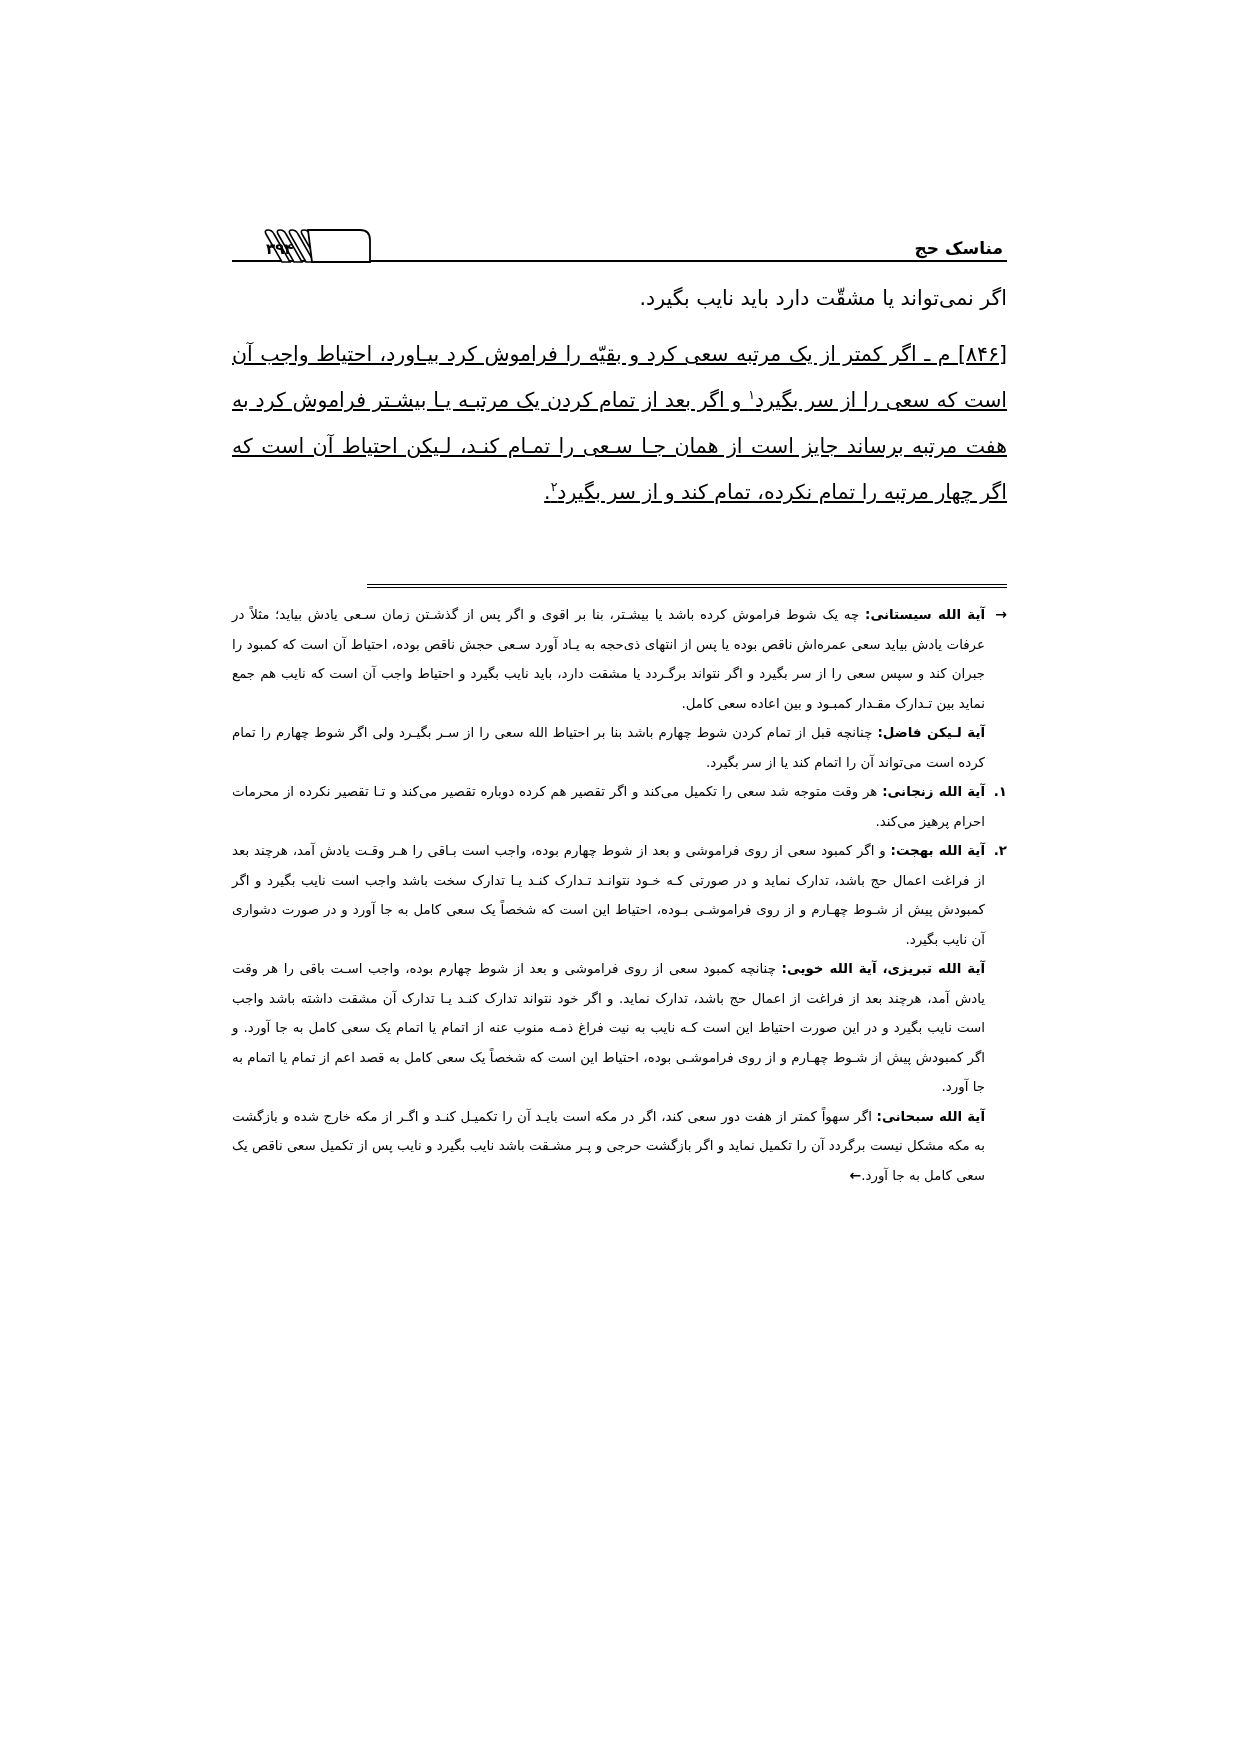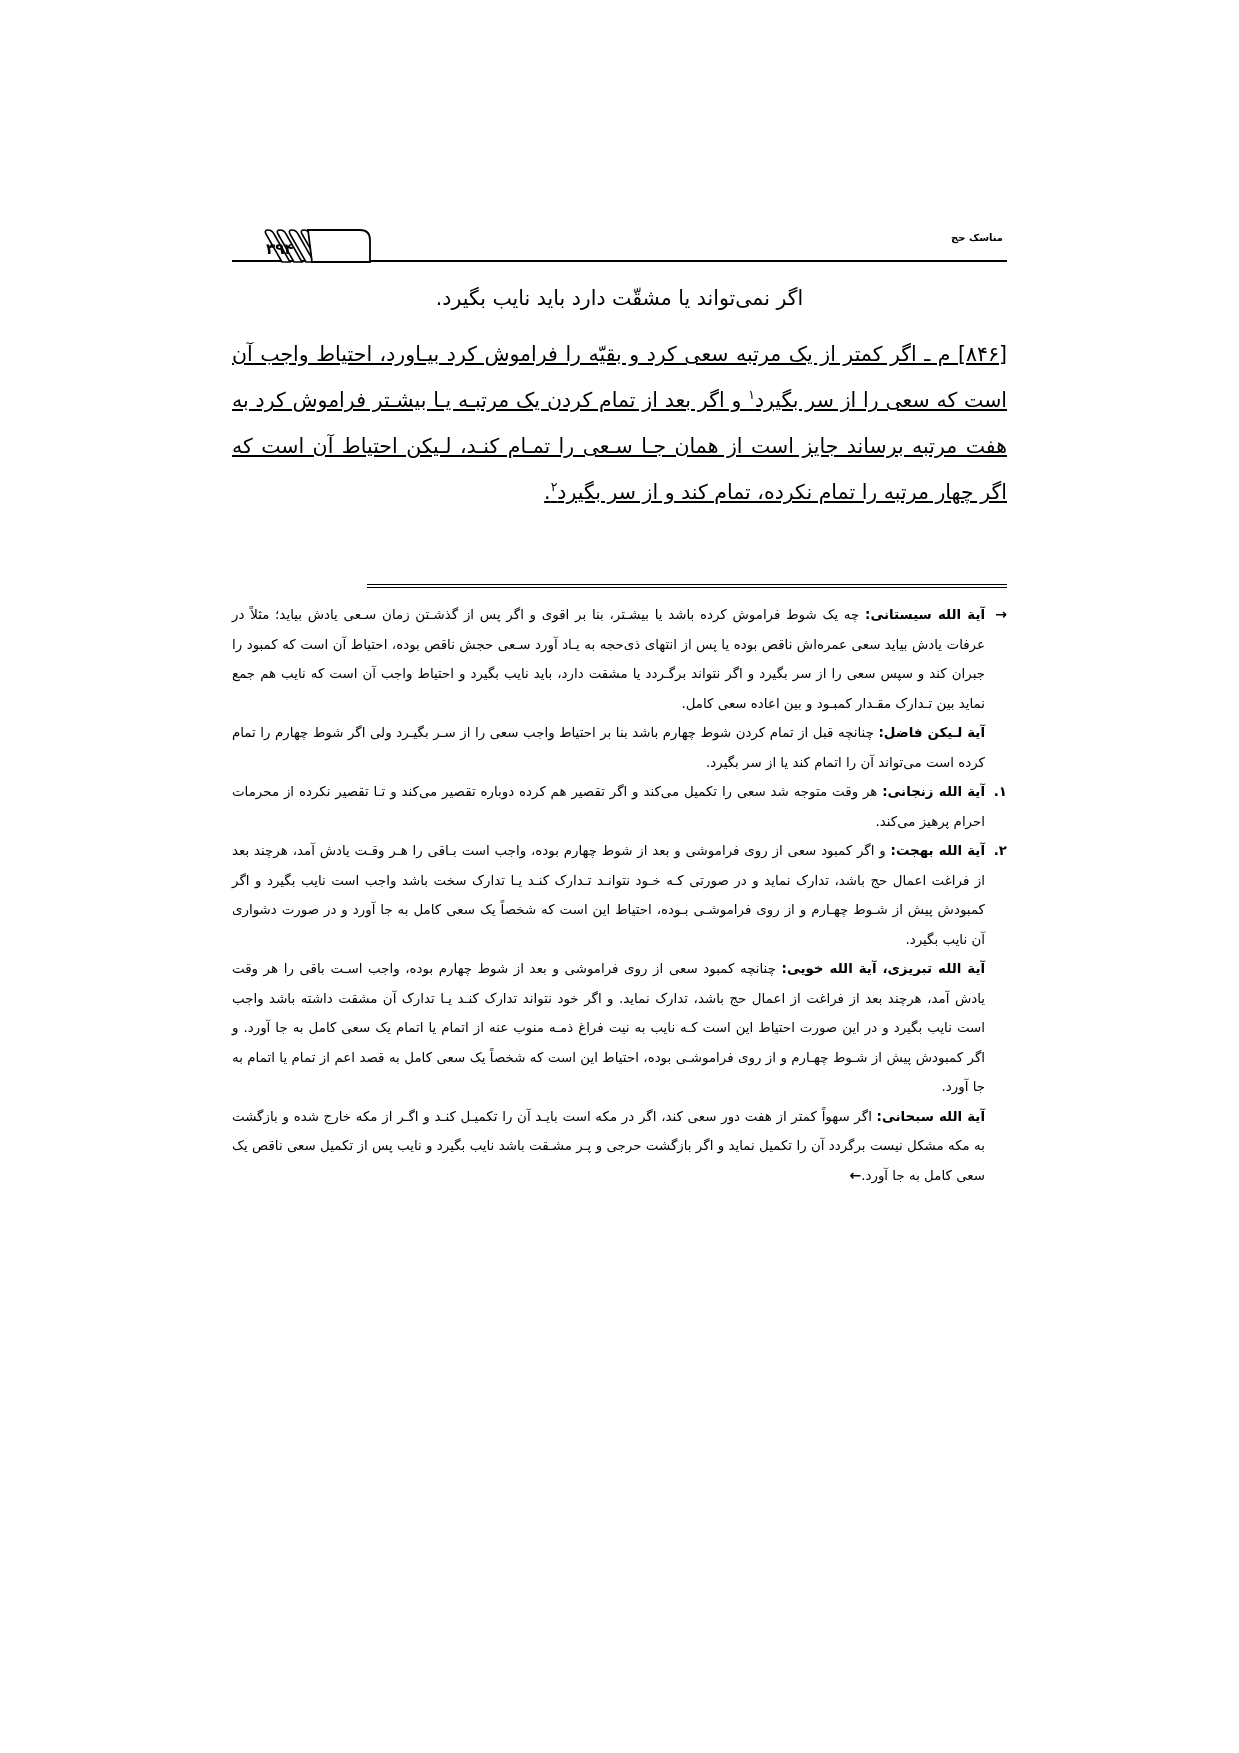--- a/index.html
+++ b/index.html
@@ -31,23 +31,23 @@
   .header-rule {
     position: absolute;
     bottom: 0;
     right: 0;
     left: 0;
     height: 0;
     border-top: 2.2px solid #000;
   }
   .header-book-title {
     position: absolute;
-    bottom: 19px;
+    bottom: 5px;
     right: 4px;
-    font-size: 10px;
+    font-size: 17px;
     font-weight: bold;
     letter-spacing: 0.2px;
     line-height: 1;
     white-space: nowrap;
   }
   
   .page-number-tab {
     position: absolute;
     bottom: -2px;
     left: 16px;
@@ -74,21 +74,21 @@
     text-align: justify;
     text-justify: inter-word;
   }
   .body-para {
     font-size: 20.5px;
     line-height: 46px;
     margin: 0 0 10px 0;
     text-align: justify;
   }
   .body-para.first-line-flush {
-    text-align: center;
+    text-align: right;
   }
   .body-para:last-child { margin-bottom: 0; text-decoration: underline; }
   .fn-ref {
     font-size: 12.5px;
     vertical-align: super;
     line-height: 0;
     font-weight: normal;
   }
 
   
@@ -185,21 +185,21 @@
   <div class="footnotes">
 
     <div class="fn-item indent">
       <span class="fn-marker fn-arrow">→</span>
 
       <div class="fn-para">
         <span class="authority">آیة الله سیستانی:</span><span> چه یک شوط فراموش کرده باشد یا بیشـتر، بنا بر اقوی و اگر پس از گذشـتن زمان سـعی یادش بیاید؛ مثلاً در عرفات یادش بیاید سعی عمره‌اش ناقص بوده یا پس از انتهای ذی‌حجه به یـاد آورد سـعی حجش ناقص بوده، احتیاط آن است که کمبود را جبران کند و سپس سعی را از سر بگیرد و اگر نتواند برگـردد یا مشقت دارد، باید نایب بگیرد و احتیاط واجب آن است که نایب هم جمع نماید بین تـدارک مقـدار کمبـود و بین اعاده سعی کامل.</span>
       </div>
 
       <div class="fn-para">
-        <span class="authority">آیة لـیکن فاضل:</span><span> چنانچه قبل از تمام کردن شوط چهارم باشد بنا بر احتیاط واجب سعی را از سـر بگیـرد ولی اگر شوط چهارم را تمام کرده است می‌تواند آن را اتمام کند یا از سر بگیرد.</span>
+        <span class="authority">آیة لـیکن فاضل:</span><span> چنانچه قبل از تمام کردن شوط چهارم باشد بنا بر احتیاط الله سعی را از سـر بگیـرد ولی اگر شوط چهارم را تمام کرده است می‌تواند آن را اتمام کند یا از سر بگیرد.</span>
       </div>
     </div>
 
     <div class="fn-item indent">
       <span class="fn-marker">۱.</span>
 
       <div class="fn-para">
         <span class="authority">آیة الله زنجانی:</span><span> هر وقت متوجه شد سعی را تکمیل می‌کند و اگر تقصیر هم کرده دوباره تقصیر می‌کند و تـا تقصیر نکرده از محرمات احرام پرهیز می‌کند.</span>
       </div>
 

